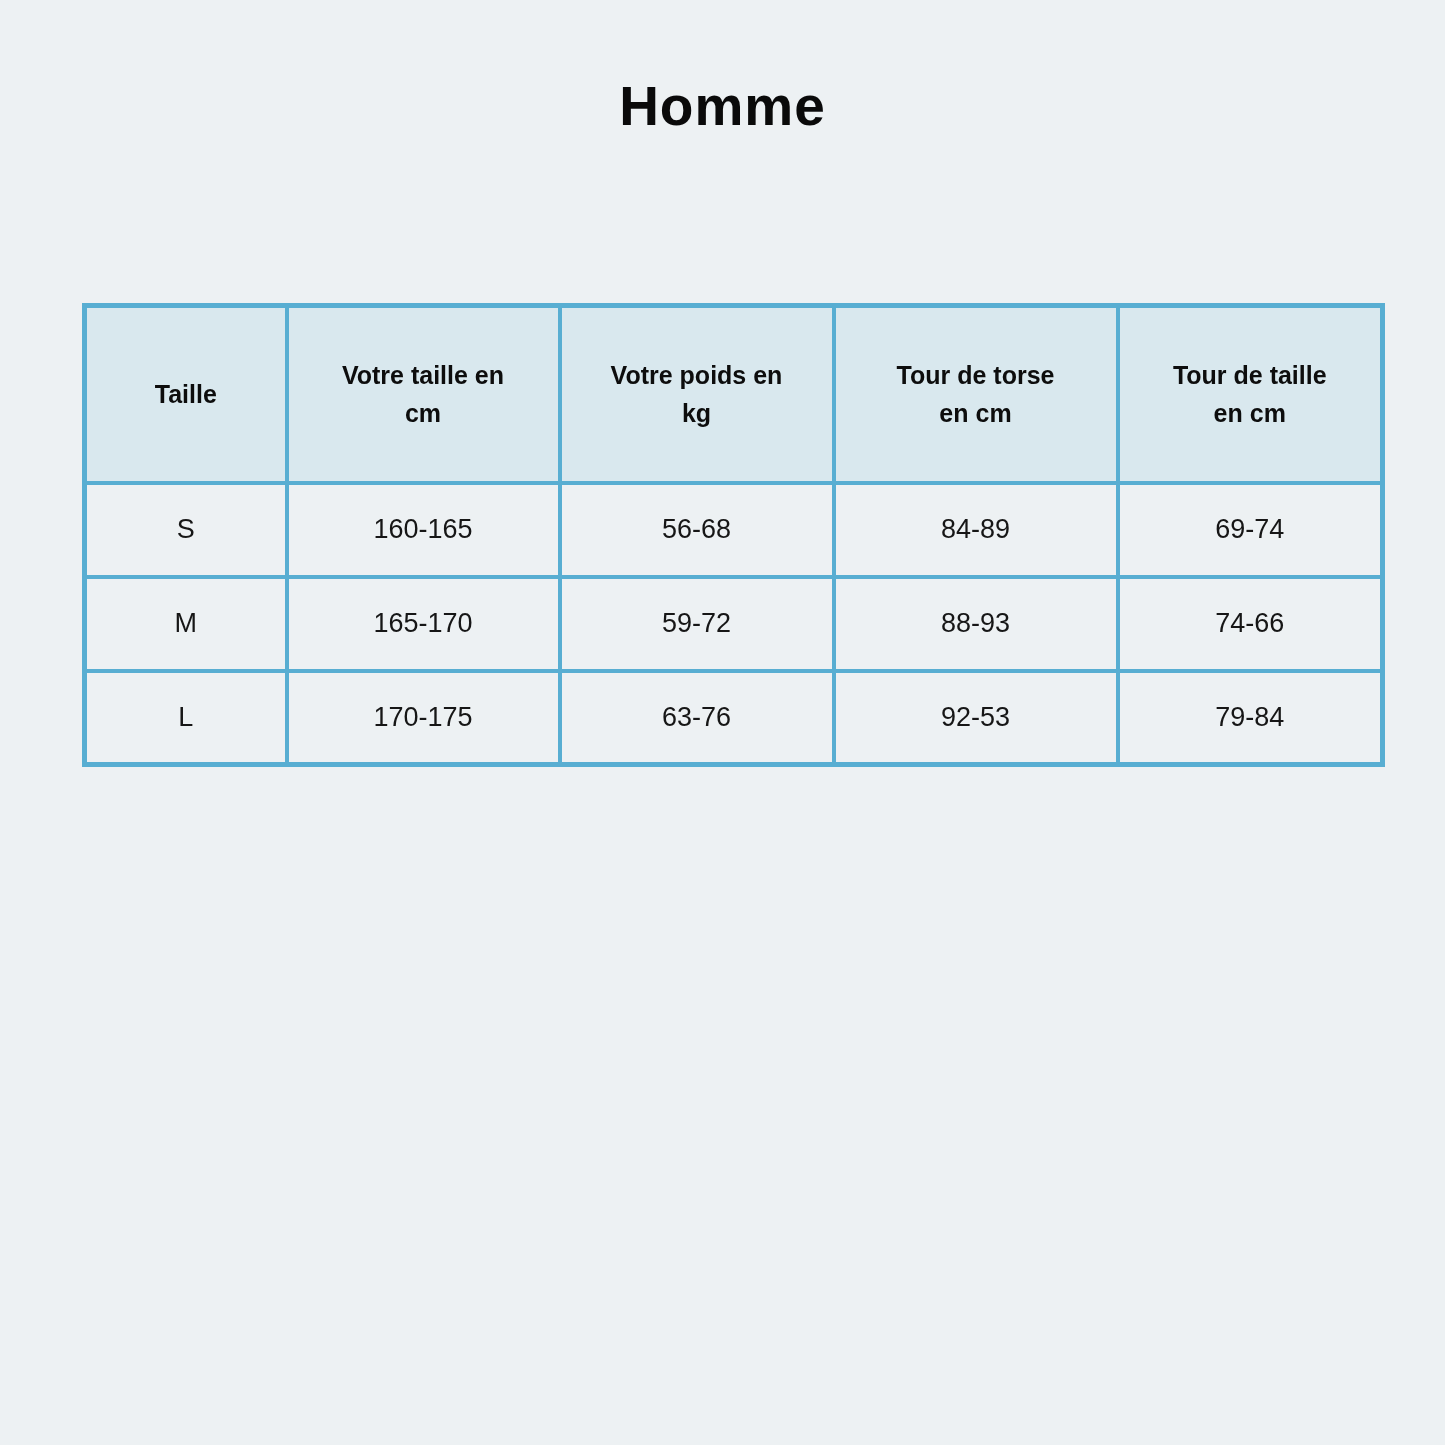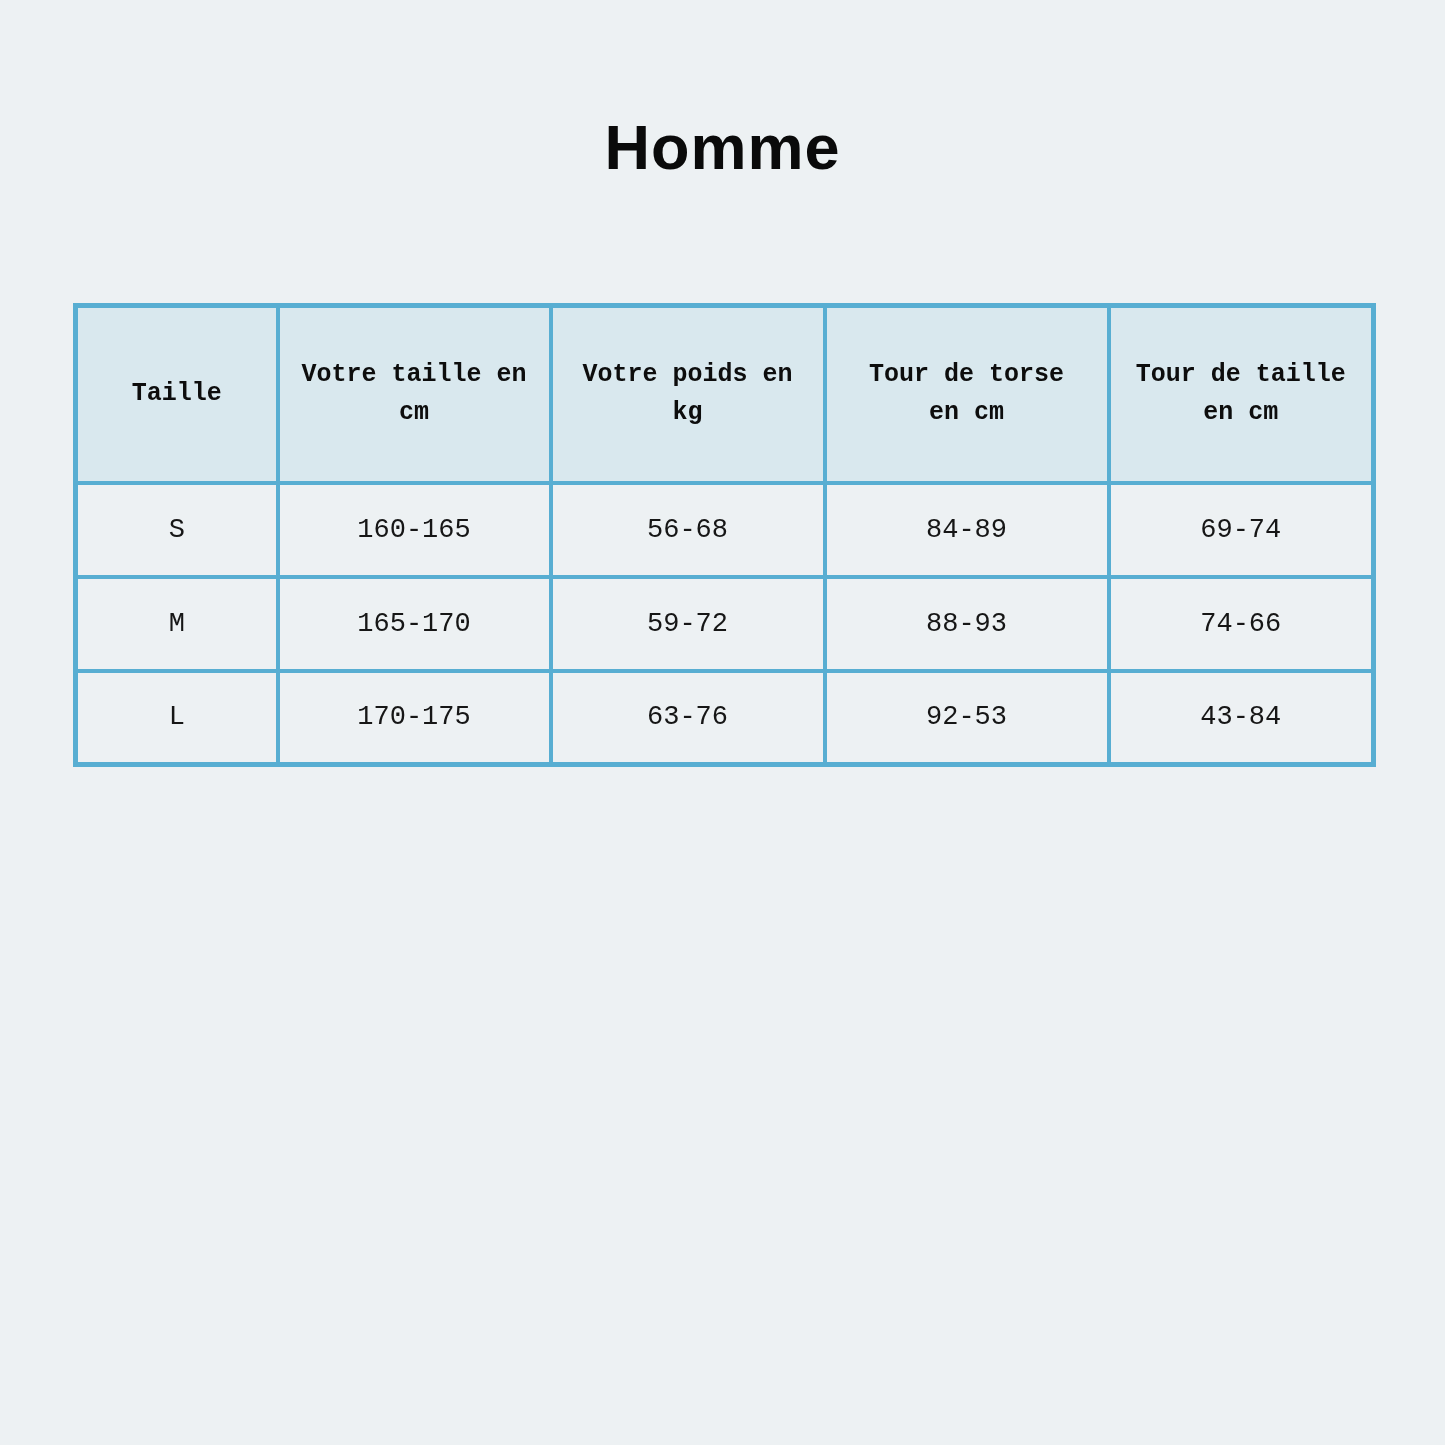--- a/index.html
+++ b/index.html
@@ -9,34 +9,33 @@
     font-family: "Liberation Sans", sans-serif;
   }
   .page {
     position: relative;
     width: 1445px;
     height: 1445px;
     background: #edf1f3;
     overflow: hidden;
   }
   .page-title {
-    padding-top: 116px;
+    padding-top: 79px;
     text-align: center;
-    font-size: 63px;
+    font-size: 55px;
     line-height: 1;
     font-weight: 800;
     color: #0a0a0a;
     letter-spacing: 1px;
     font-family: "Liberation Sans", sans-serif;
   }
   .table-wrap {
     position: absolute;
-    left: 73px;
+    left: 82px;
     top: 303px;
-    font-family: Liberation Mono, monospace;
   }
   table.size-chart {
     border-collapse: collapse;
     table-layout: fixed;
     width: 1298px;
     border: 5px solid #58aed2;
   }
   table.size-chart th,
   table.size-chart td {
     border: 4px solid #58aed2;
@@ -103,19 +102,19 @@
           <td>165-170</td>
           <td>59-72</td>
           <td>88-93</td>
           <td>74-66</td>
         </tr>
         <tr>
           <td>L</td>
           <td>170-175</td>
           <td>63-76</td>
           <td>92-53</td>
-          <td>43-84</td>
+          <td>79-84</td>
         </tr>
       </tbody>
     </table>
   </div>
 
 </div>
 
 </body></html>

